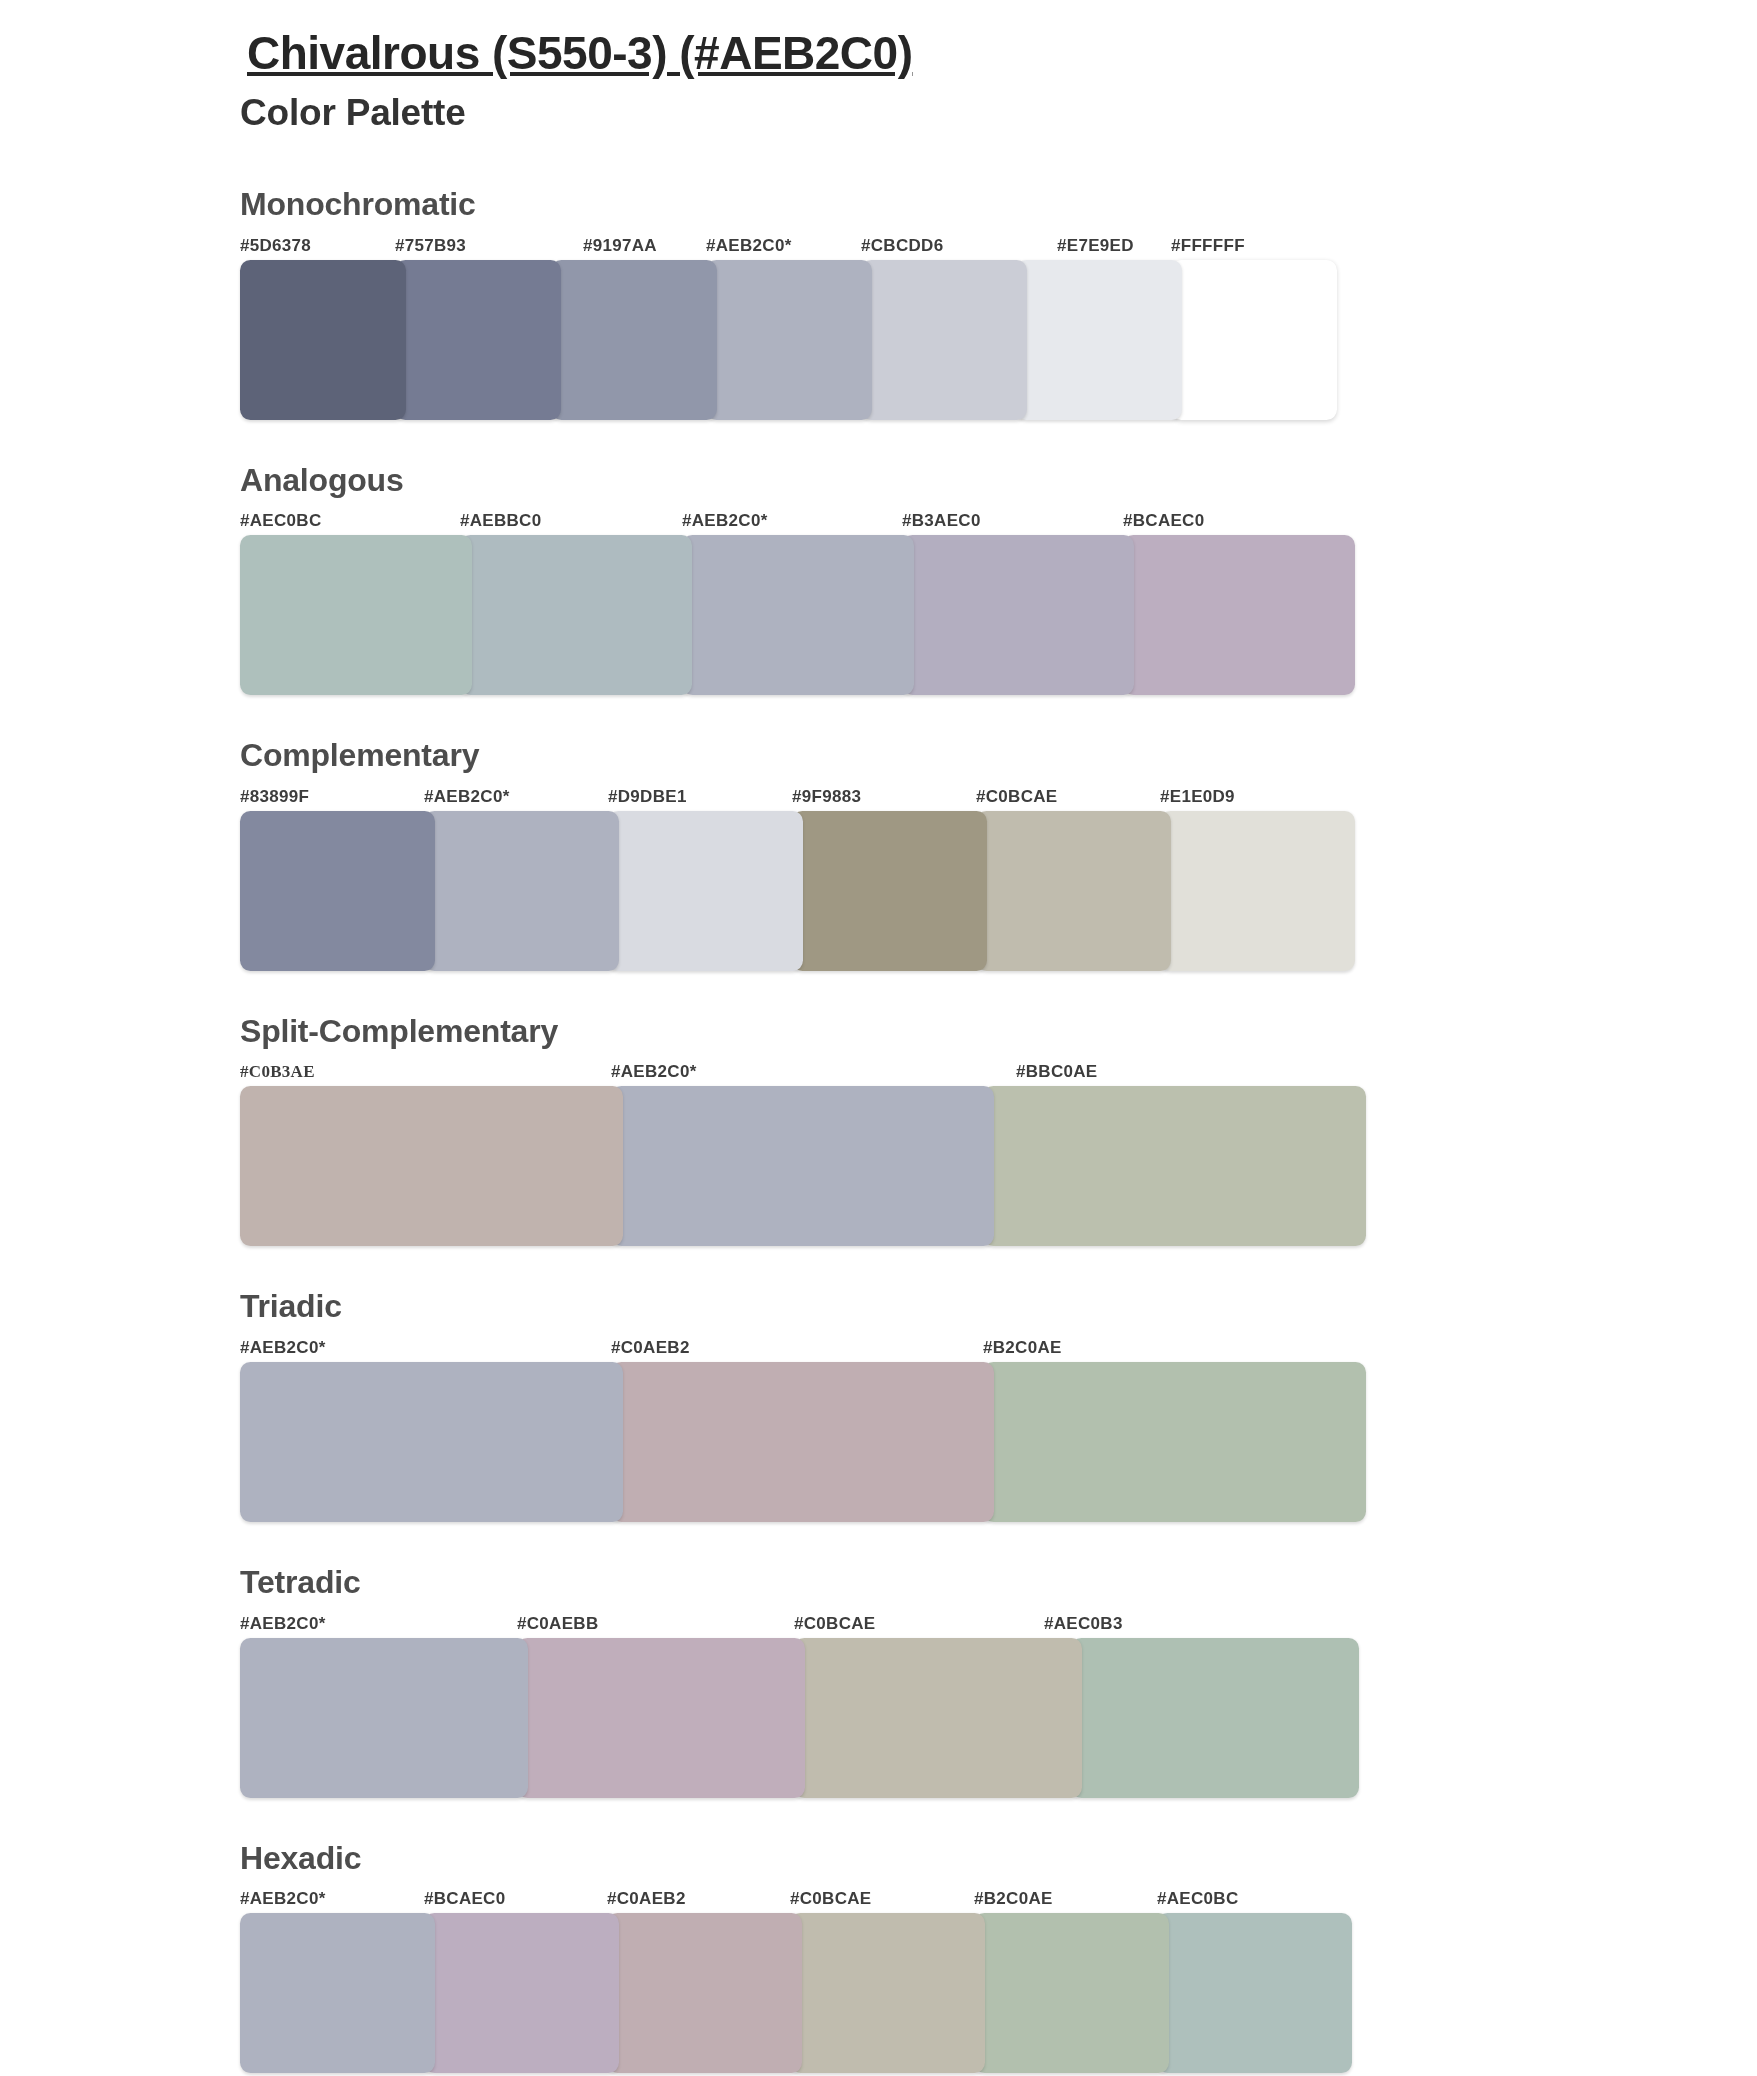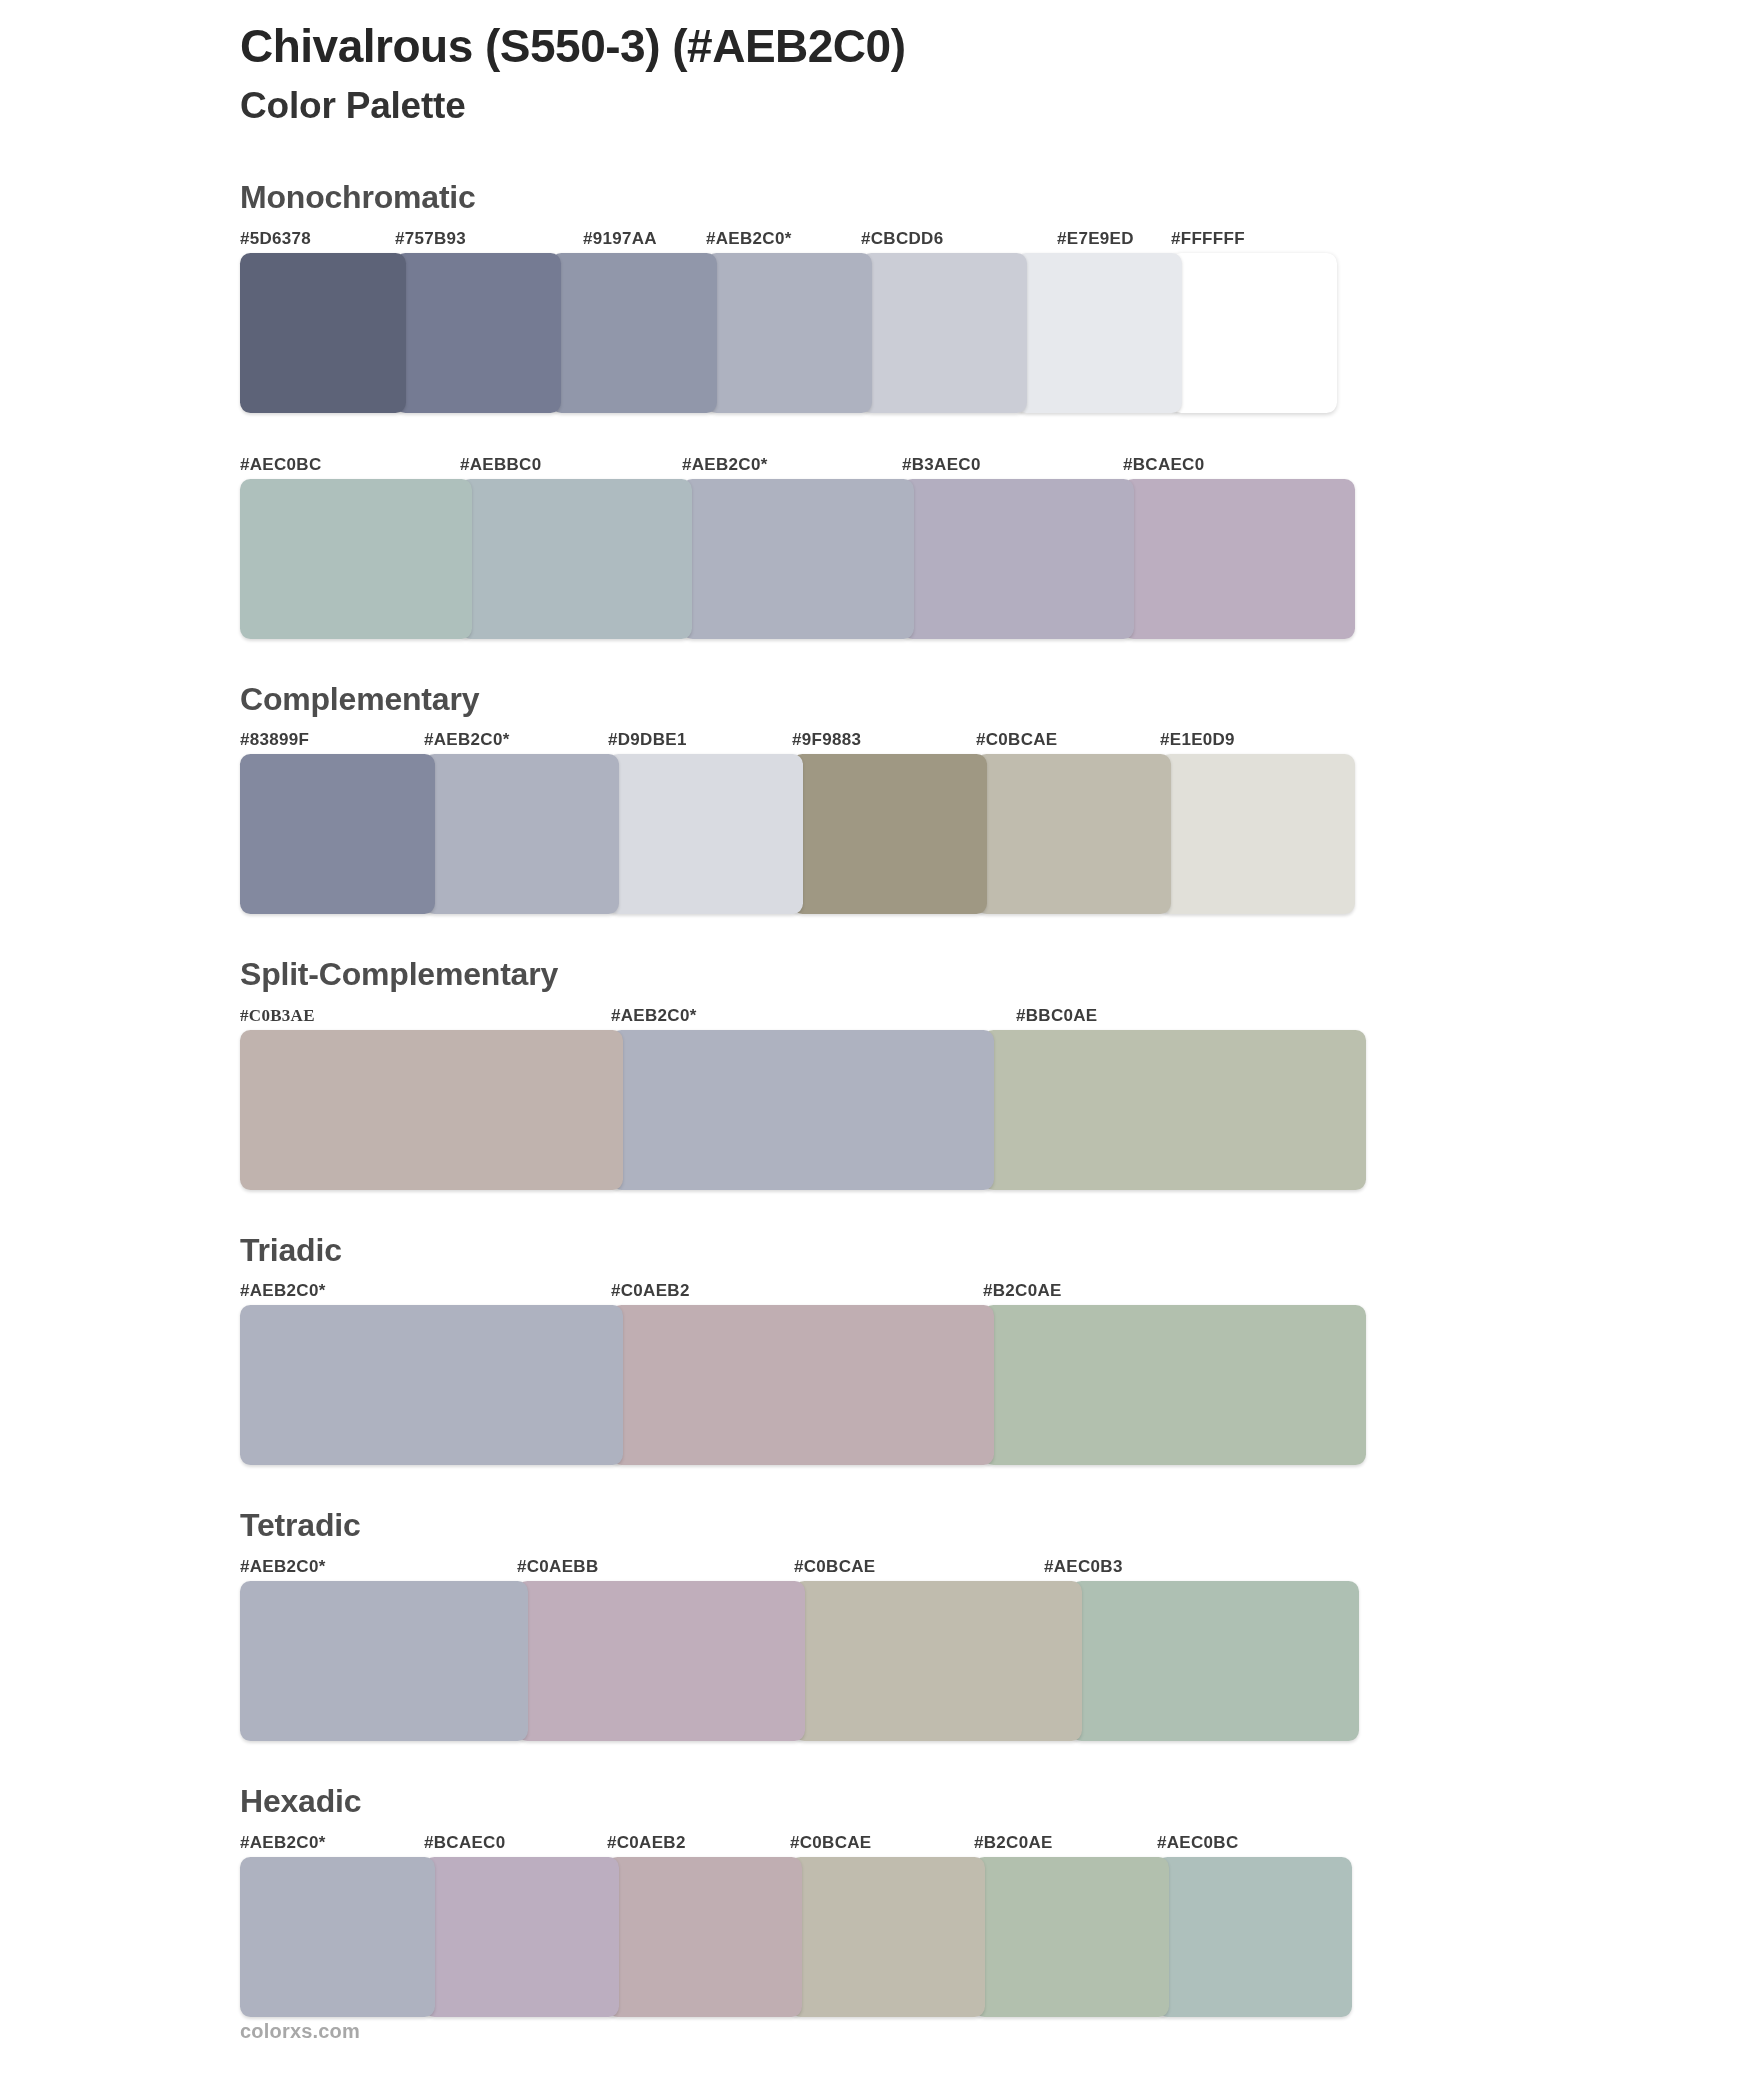--- a/index.html
+++ b/index.html
@@ -26,22 +26,23 @@
   
   .header {
     padding: 21px 0 0 240px;
   }
   .title {
     font-size: 46px;
     font-weight: 700;
     letter-spacing: -0.5px;
     color: #262626;
     line-height: 1.12;
-    margin: 0;
+    margin: 7px;
     font-stretch: condensed;
+    text-decoration: underline;
   }
   .subtitle {
     font-size: 37px;
     font-weight: 700;
     letter-spacing: -0.2px;
     color: #333333;
     line-height: 1.2;
     margin: 11.2px 0 0 0;
   }
 
@@ -130,20 +131,21 @@
           <div class="swatch" title="#5D6378" style="background: rgb(93, 99, 120); left: 0px; width: 166px; z-index: 7;"></div>
           <div class="swatch" title="#757B93" style="background: rgb(117, 123, 147); left: 155px; width: 166px; z-index: 6;"></div>
           <div class="swatch" title="#9197AA" style="background: rgb(145, 151, 170); left: 311px; width: 166px; z-index: 5;"></div>
           <div class="swatch" title="#AEB2C0*" style="background: rgb(174, 178, 192); left: 466px; width: 166px; z-index: 4;"></div>
           <div class="swatch" title="#CBCDD6" style="background: rgb(203, 205, 214); left: 621px; width: 166px; z-index: 3;"></div>
           <div class="swatch" title="#E7E9ED" style="background: rgb(231, 233, 237); left: 776px; width: 166px; z-index: 2;"></div>
           <div class="swatch is-white" title="#FFFFFF" style="background: rgb(255, 255, 255); left: 931px; width: 166px; z-index: 1;"></div>
         </div>
       </div>
       <div class="section">
+        <div class="section-title">Analogous</div>
         <div class="labels-row">
           <span class="swatch-label" style="left: 0px;">#AEC0BC</span>
           <span class="swatch-label" style="left: 220px;">#AEBBC0</span>
           <span class="swatch-label" style="left: 442px;">#AEB2C0*</span>
           <span class="swatch-label" style="left: 662px;">#B3AEC0</span>
           <span class="swatch-label" style="left: 883px;">#BCAEC0</span>
         </div>
         <div class="swatches-row">
           <div class="swatch" title="#AEC0BC" style="background: rgb(174, 192, 188); left: 0px; width: 232px; z-index: 5;"></div>
           <div class="swatch" title="#AEBBC0" style="background: rgb(174, 187, 192); left: 220px; width: 232px; z-index: 4;"></div>

